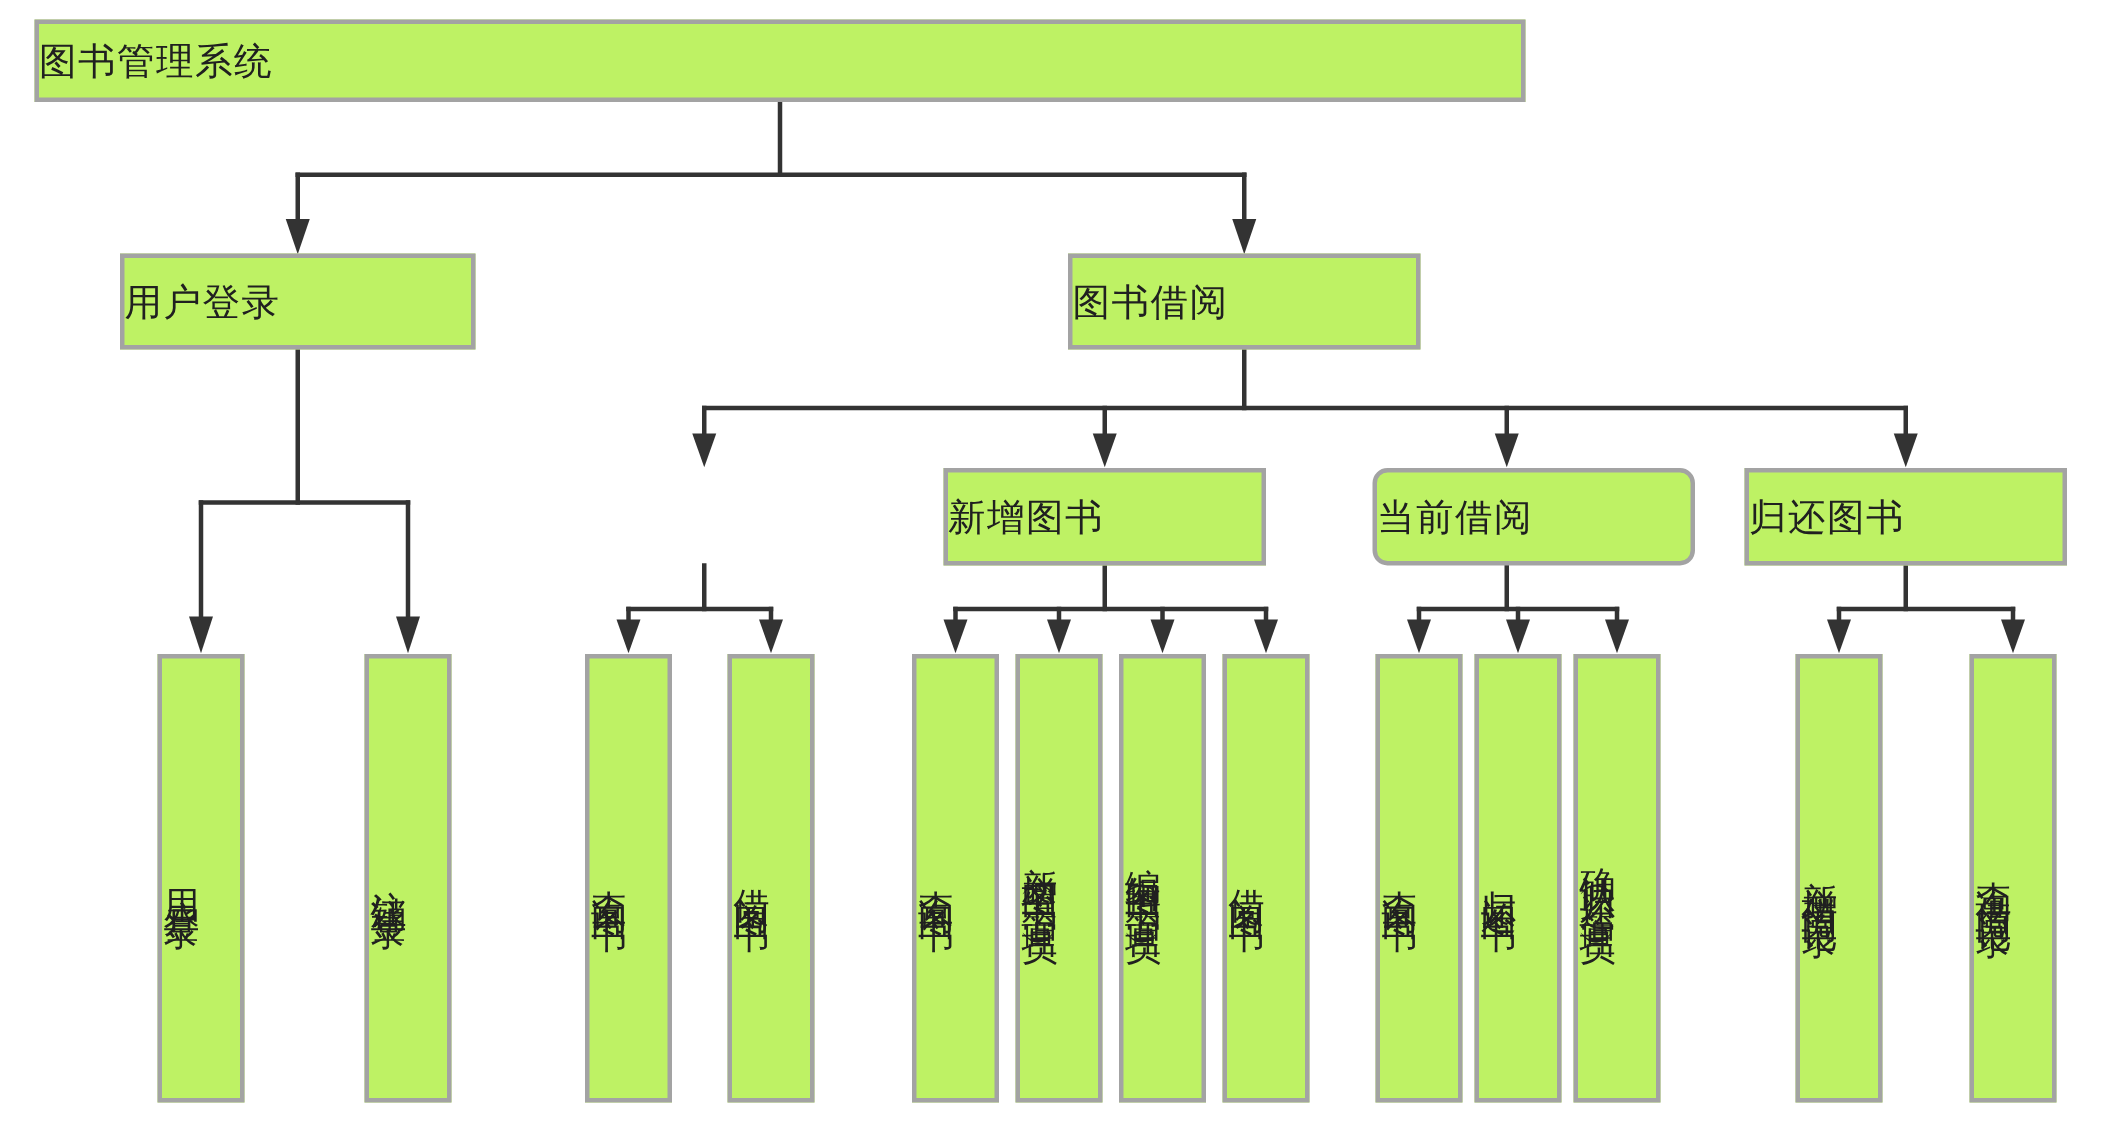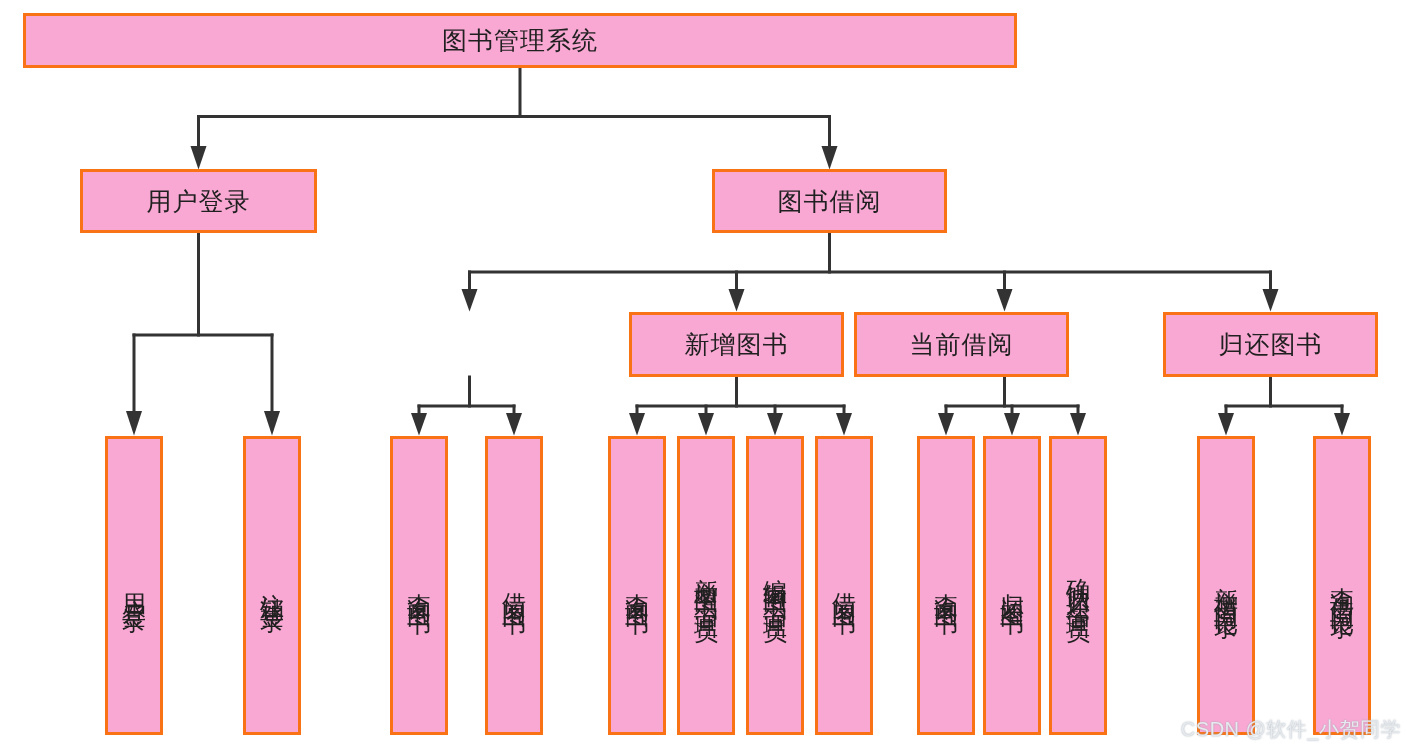--- a/index.html
+++ b/index.html
@@ -14,23 +14,23 @@
     position:absolute;left:0;top:0;width:1405px;height:747px;
     z-index:1;
   }
   svg.connectors path{
     stroke:#333333;stroke-width:3;fill:none;stroke-linecap:square;
   }
   svg.connectors polygon{fill:#333333;}
   .box{
     position:absolute;
     box-sizing:border-box;
-    background:#f9a8d4;
-    border:3px solid #f97316;
-    display:flex;align-items:center;justify-content:center;
+    background:#bef264;
+    border:3px solid #a3a3a3;
+    display:flex;align-items:center;
     z-index:2;
   }
   .box .hlabel{
     font-size:25px;
     letter-spacing:1px;
     color:#202020;
     font-weight:500;
     white-space:nowrap;
   }
   .leaf .vlabel{
@@ -39,21 +39,21 @@
     font-size:24px;
     letter-spacing:6px;
     color:#202020;
     font-weight:500;
     line-height:1;
   }
   .root-box{left:23px;top:13px;width:994px;height:55px;}
   .l2-user{left:80px;top:169px;width:237px;height:64px;}
   .l2-mgmt{left:712px;top:169px;width:235px;height:64px;}
   .l3{top:312px;width:215px;height:65px;}
-  .l3-a{left:362px;} .l3-b{left:629px;} .l3-c{left:854px;} .l3-d{left:1163px;}
+  .l3-a{left:362px;} .l3-b{left:629px;} .l3-c{left:915px;border-radius:10px;} .l3-d{left:1163px;}
   .leaf{top:436px;width:58px;height:299px;}
   .lf1{left:105px;}  .lf2{left:243px;}
   .lf3{left:390px;}  .lf4{left:485px;}
   .lf5{left:608px;}  .lf6{left:677px;}
   .lf7{left:746px;}  .lf8{left:815px;}
   .lf9{left:917px;}  .lf10{left:983px;} .lf11{left:1049px;}
   .lf12{left:1197px;} .lf13{left:1313px;}
   .watermark{
     position:absolute;
     right:4px;bottom:4px;
@@ -200,15 +200,14 @@
   <div class="box leaf lf11">
     <span class="vlabel">确认归还（管理员）</span>
   </div>
   <div class="box leaf lf12">
     <span class="vlabel">新增借阅记录</span>
   </div>
   <div class="box leaf lf13">
     <span class="vlabel">查询借阅记录</span>
   </div>
 
-  <div class="watermark">CSDN @软件_小贺同学</div>
 
 </div>
 
 </body></html>

